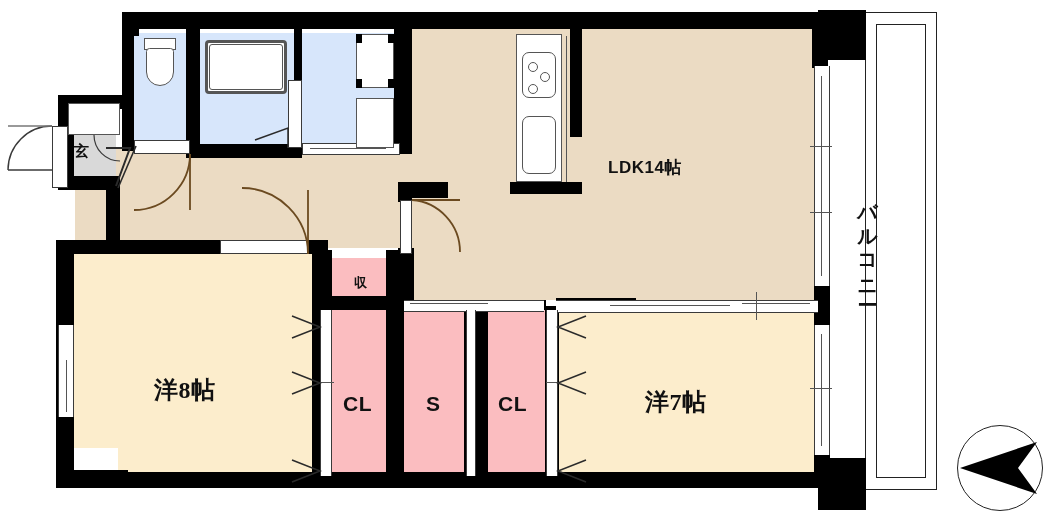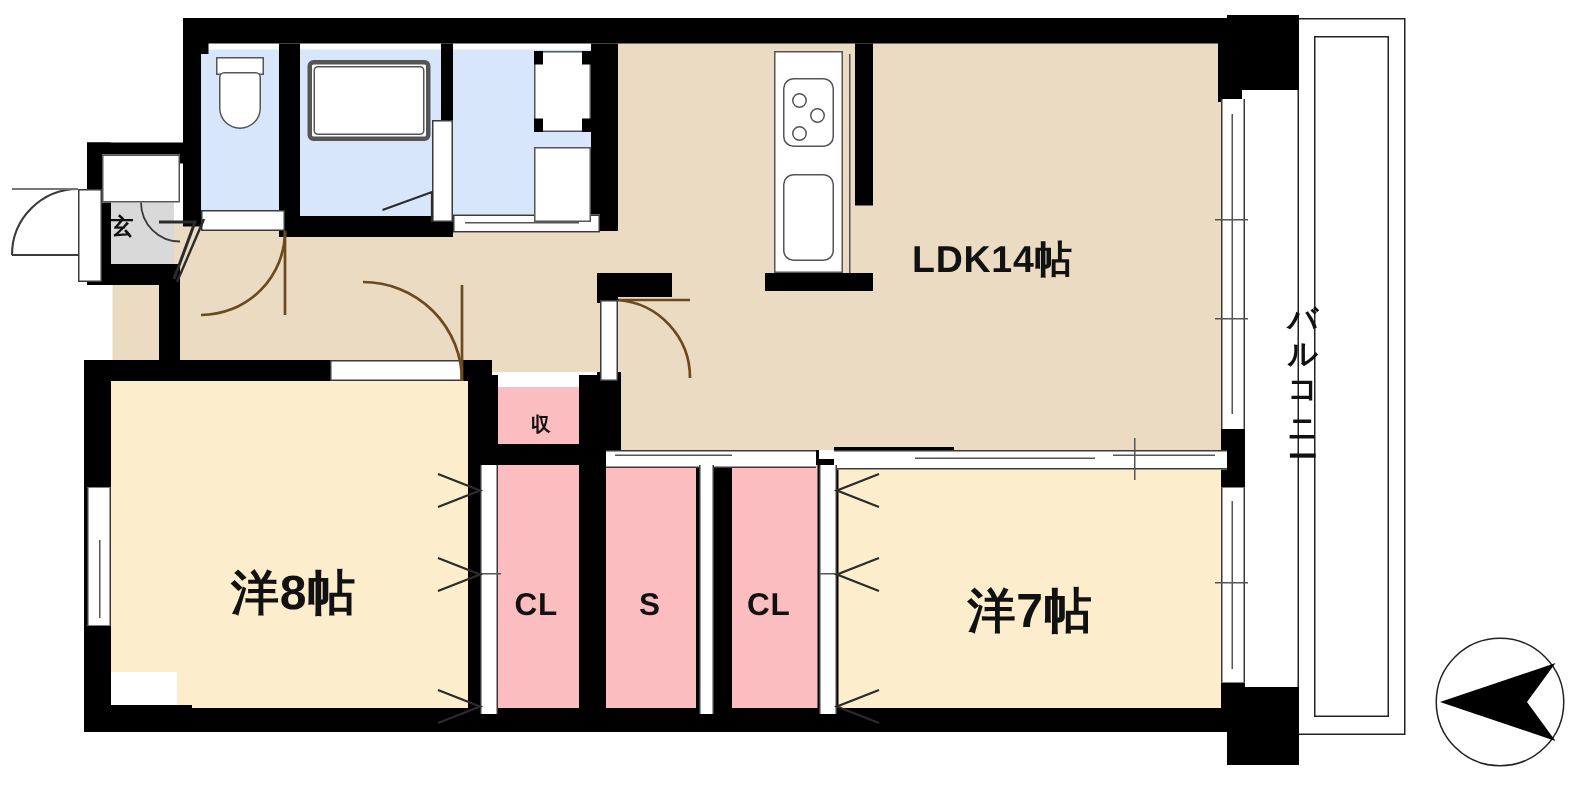--- a/index.html
+++ b/index.html
@@ -45,22 +45,22 @@
   .slide-inner { position:absolute; background:#555; }
   .door-white { position:absolute; background:#ffffff; border:1.2px solid #3a3a3a; }
   
   .label {
     position: absolute;
     color: #111;
     font-weight: bold;
     white-space: nowrap;
     letter-spacing: 0.5px;
   }
-  .lbl-ldk { font-size: 25px; }
-  .lbl-room { font-size: 32px; }
+  .lbl-ldk { font-size: 17px; }
+  .lbl-room { font-size: 24px; font-family: Liberation Serif, serif; }
   .lbl-cl  { font-size: 21px; }
   .lbl-s   { font-size: 21px; }
   .lbl-small { font-size: 13px; font-weight: bold; }
   .lbl-genkan { font-size: 15px; font-weight: bold; }
   .lbl-balcony {
     position:absolute;
     font-size: 20px; font-weight: bold; color:#111;
     writing-mode: vertical-rl;
     text-orientation: upright;
     letter-spacing: 3px;

